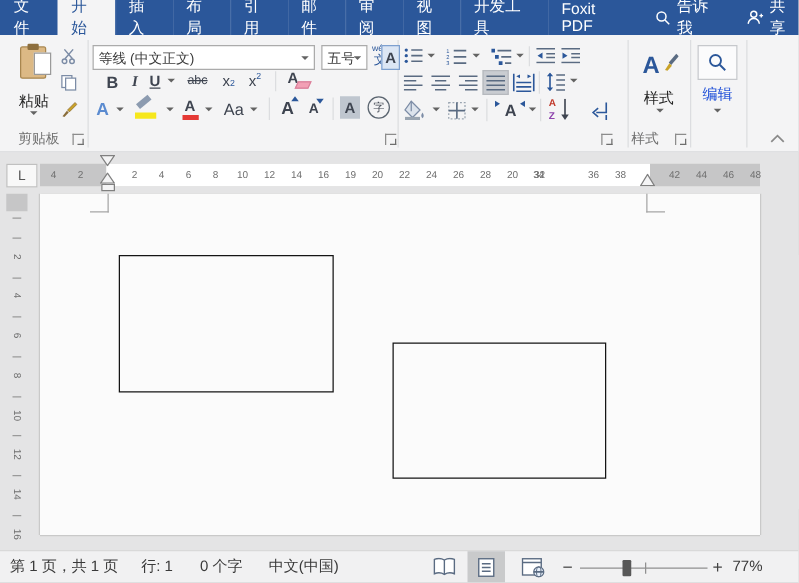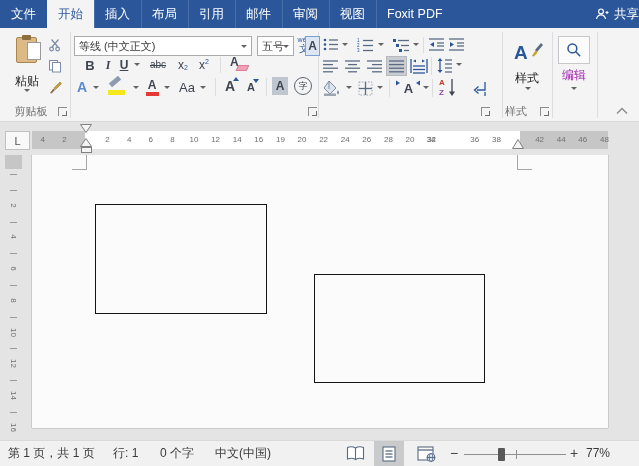--- a/index.html
+++ b/index.html
@@ -55,22 +55,32 @@
 
   <div class="tabbar">
     <div class="tab">文件</div>
     <div class="tab active">开始</div>
     <div class="tab">插入</div>
     <div class="tab">布局</div>
     <div class="tab">引用</div>
     <div class="tab">邮件</div>
     <div class="tab">审阅</div>
     <div class="tab">视图</div>
+    <div class="tab">开发工具</div>
     <div class="tab">Foxit PDF</div>
     <div class="tab-spacer"></div>
+    <div class="tbr-item">
+      <span>
+          <svg class="ic" width="13" height="13" viewBox="0 0 13 13">
+            <circle cx="5.2" cy="5.2" r="3.6" fill="none" stroke="#fff" stroke-width="1.2"></circle>
+            <line x1="8" y1="8" x2="11.4" y2="11.4" stroke="#fff" stroke-width="1.2"></line>
+          </svg>
+        </span>
+      <span>告诉我</span>
+    </div>
     <div class="tbr-item" style="padding-right:0">
       <span>
           <svg class="ic" width="14" height="14" viewBox="0 0 14 14">
             <circle cx="6" cy="4.4" r="2.4" fill="none" stroke="#fff" stroke-width="1.2"></circle>
             <path d="M1.5 12c.6-3 2.4-4.2 4.5-4.2S10 9 10.5 12" fill="none" stroke="#fff" stroke-width="1.2"></path>
             <path d="M10.5 5.5h3M12 4v3" stroke="#fff" stroke-width="1.1"></path>
           </svg>
         </span>
       <span>共享</span>
     </div>
@@ -359,21 +369,21 @@
     <div class="glabel" style="left:496px;top:76px;width:40px">样式</div>
     <div class="launcher" style="left:540px;top:79px"></div>
 
     <div class="btn" style="left:558px;top:8px;width:32px;height:28px;background:#FBFBFC;border:1px solid #C6C8CC">
       <svg class="ic" width="16" height="16" viewBox="0 0 16 16">
           <circle cx="6.4" cy="6.4" r="4.4" fill="none" stroke="#2B579A" stroke-width="1.5"></circle>
           <line x1="9.8" y1="9.8" x2="14.2" y2="14.2" stroke="#2B579A" stroke-width="1.5"></line>
         </svg>
     </div>
     <div class="btn" style="left:556px;top:40px;width:36px;height:15px">
-        <span style="font-size:12px;color:#a21caf">编辑</span>
+        <span style="font-size:12px;color:#1d4ed8">编辑</span>
       </div>
     <span class="dd" style="left:571px;top:59px"></span>
 
     <div class="abs" style="left:616px;top:79px;width:12px;height:8px">
       <svg class="ic" width="12" height="8" viewBox="0 0 12 8">
           <path d="M1 6.5 L6 1.5 L11 6.5" fill="none" stroke="#8a8a8a" stroke-width="1.4"></path>
         </svg>
     </div>
   </div>
 

